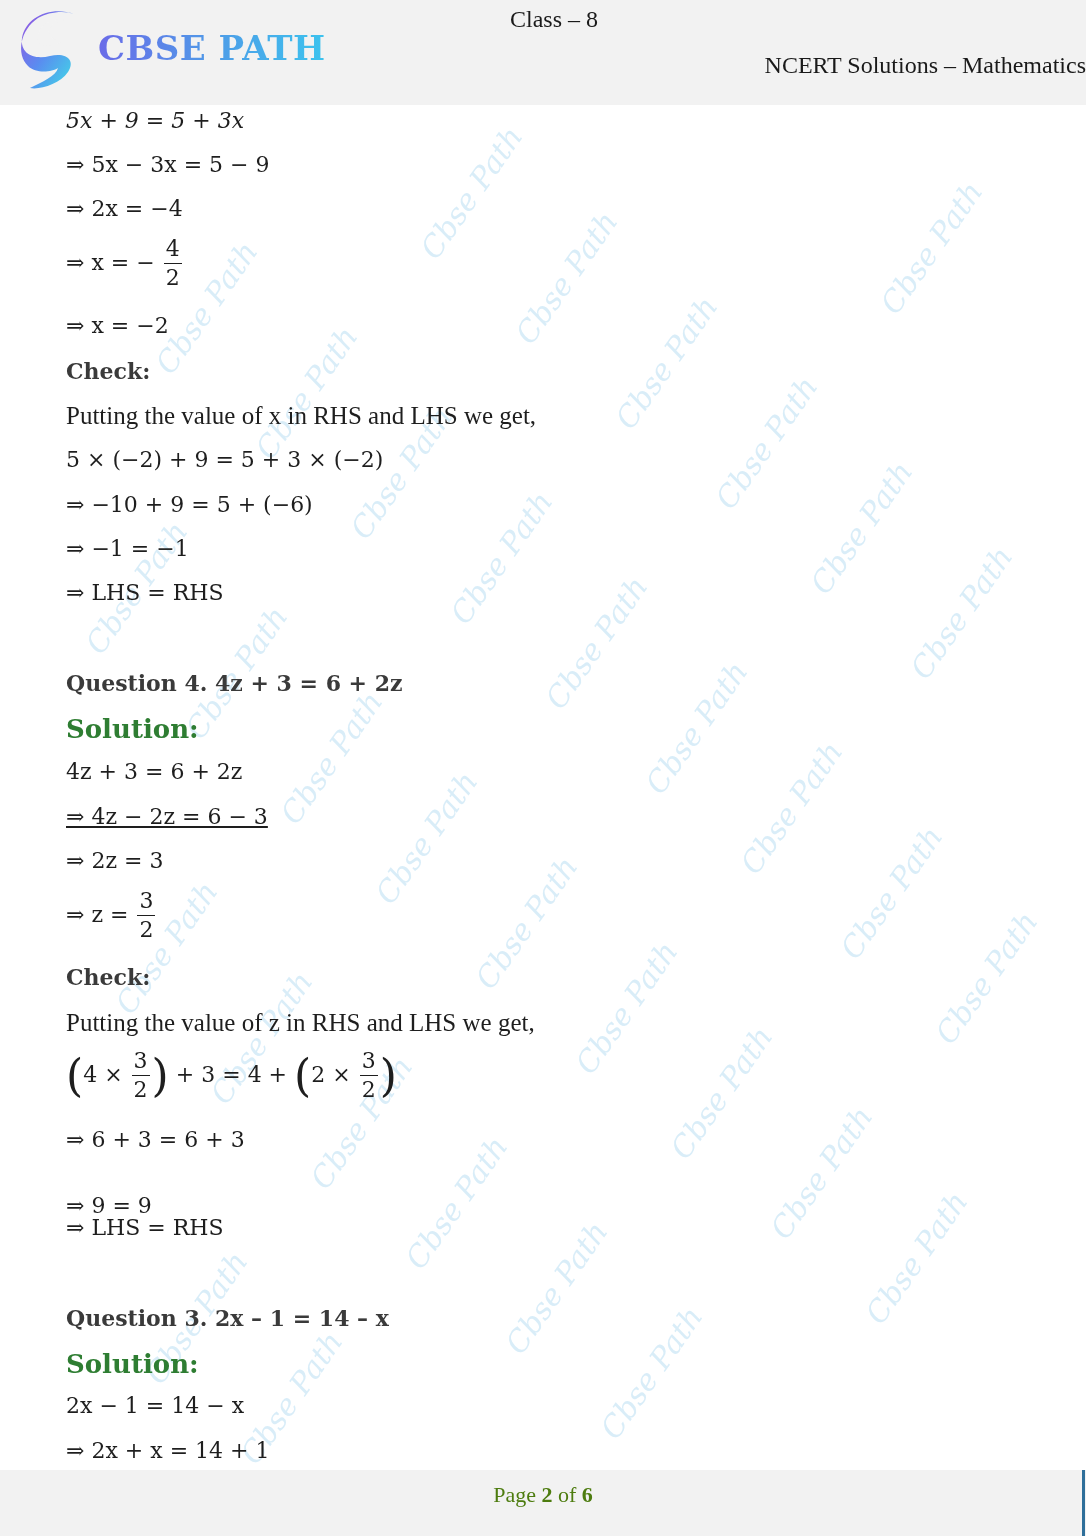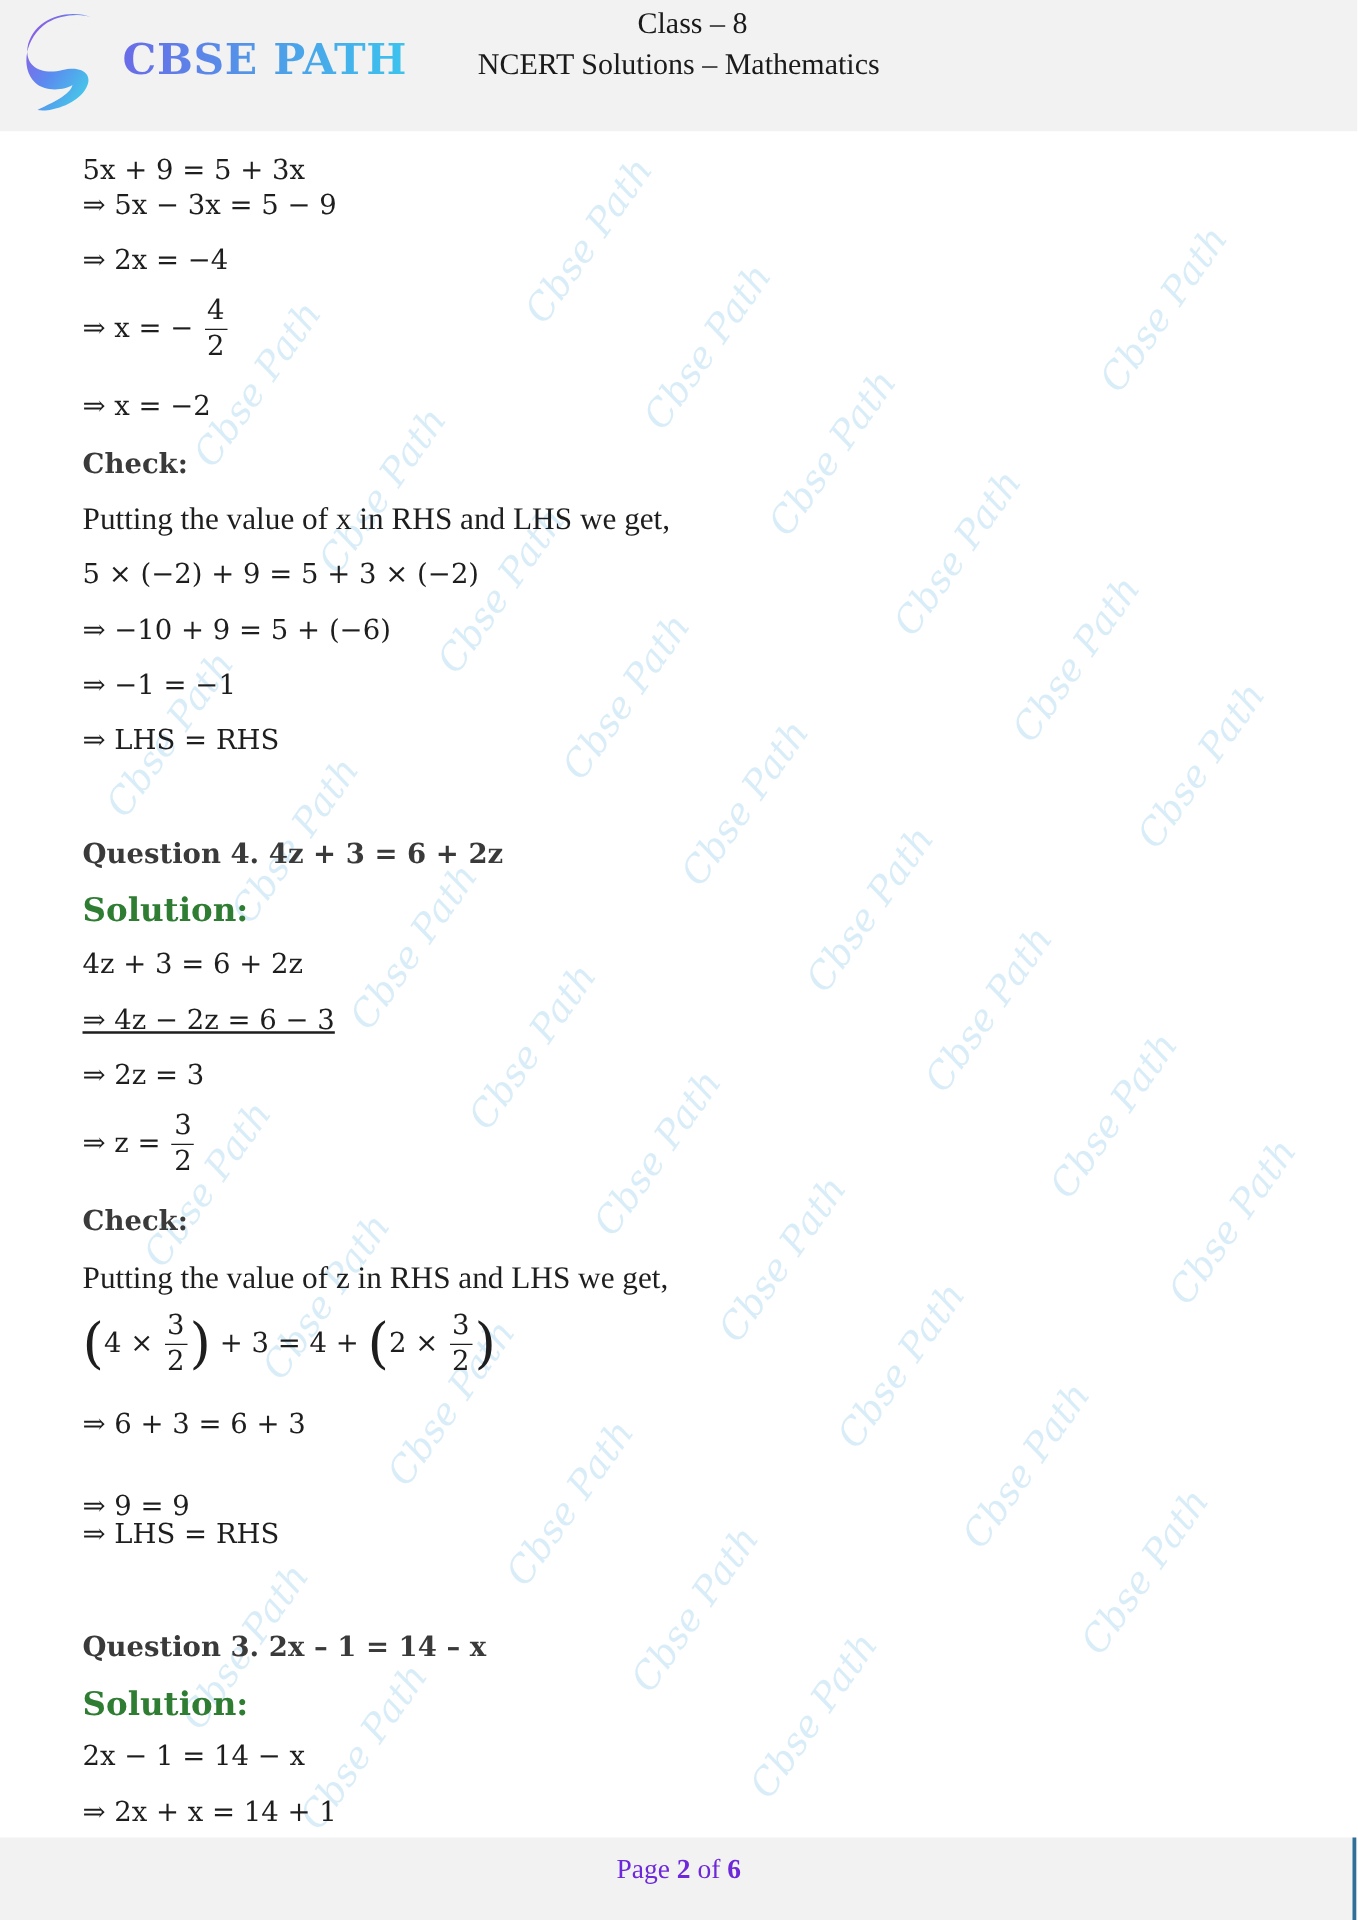--- a/index.html
+++ b/index.html
@@ -21,21 +21,21 @@
     font-family: "DejaVu Serif", serif; font-weight: bold; font-size: 34px;
     letter-spacing: 0.5px;
     background: linear-gradient(90deg, #6a6be8 0%, #4d9fe8 55%, #3cc3ee 100%);
     -webkit-background-clip: text; background-clip: text; color: transparent;
   }
   .htext {
     position: absolute; left: 0; width: 1086px; text-align: center;
     font-family: "Liberation Serif", serif; color: #1a1a1a; font-size: 24px;
   }
   .h1 { top: 6px; padding-left: 11px; }
-  .h2 { top: 39px; }
+  .h2 { top: 52px; text-align: right; }
   .h3 { top: 70px; }
 
   .content { position: absolute; left: 66px; top: 0; width: 960px; }
   .line {
     position: absolute; left: 0; white-space: nowrap;
     font-family: "Liberation Serif", "DejaVu Serif", serif; font-size: 25px; color: #1e1e1e;
   }
   .math { font-family: "DejaVu Serif", serif; font-size: 22px; }
   .label-bold { font-family: "DejaVu Serif", serif; font-weight: bold; font-size: 22px; color: #3a3a3a; }
   .label-green { font-family: "DejaVu Serif", serif; font-weight: bold; font-size: 26px; color: #2e7d32; }
@@ -52,21 +52,21 @@
     font-size: 30px; color: rgba(120, 190, 230, 0.28); transform: rotate(-55deg);
     white-space: nowrap; pointer-events: none;
   }
 
   .footer {
     position: absolute; left: 0; top: 1470px; width: 1086px; height: 66px;
     background: #f2f2f2;
   }
   .page-num {
     position: absolute; left: 0; width: 1086px; top: 12px; text-align: center;
-    font-family: "Liberation Serif", serif; font-size: 22px; color: #6d28d9;
+    font-family: "Liberation Serif", serif; font-size: 22px; color: #4d7c0f;
   }
   .page-num b { font-weight: bold; }
   .footer-edge {
     position: absolute; left: 1082px; top: 0; width: 3px; height: 66px; background: #2f6f9a;
   }
 </style>
 </head>
 <body>
 
 <div class="header">
@@ -117,21 +117,21 @@
   <span class="watermark" style="left:380px;top:1185px;">Cbse Path</span>
   <span class="watermark" style="left:840px;top:1240px;">Cbse Path</span>
   <span class="watermark" style="left:480px;top:1270px;">Cbse Path</span>
   <span class="watermark" style="left:120px;top:1300px;">Cbse Path</span>
   <span class="watermark" style="left:575px;top:1355px;">Cbse Path</span>
   <span class="watermark" style="left:215px;top:1380px;">Cbse Path</span>
 </div>
 
 <div class="content">
 
-  <div class="line math" style="top:124px;">5x + 9 = 5 + 3x</div>
+  <div class="line math" style="top:108px;font-style:italic;">5x + 9 = 5 + 3x</div>
   <div class="line math" style="top:152px;">⇒ 5x − 3x = 5 − 9</div>
   <div class="line math" style="top:196px;">⇒ 2x = −4</div>
   <div class="line math" style="top:238px;">
     <span>⇒ x = −</span>
     <span class="frac">
       <span class="num">4</span>
       <span class="den">2</span>
     </span>
   </div>
   <div class="line math" style="top:313px;">⇒ x = −2</div>

